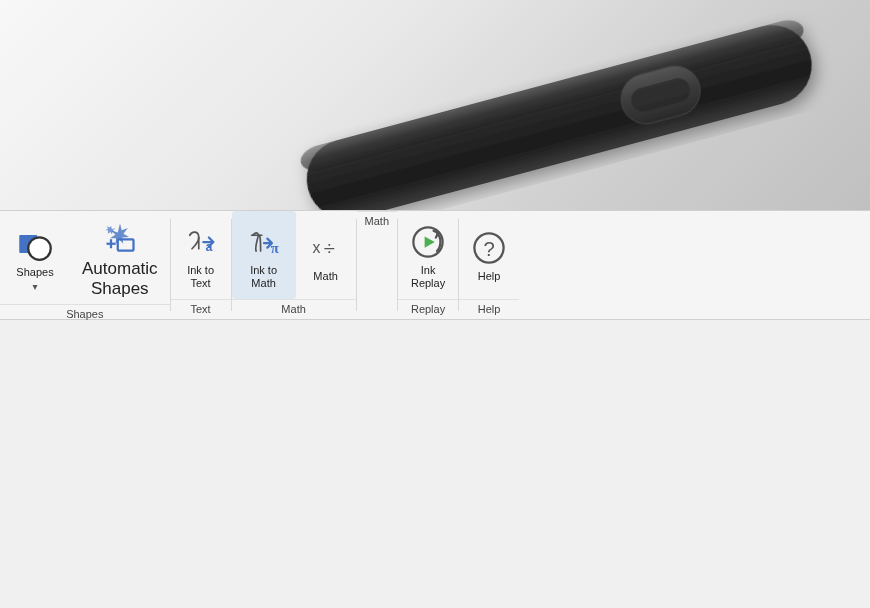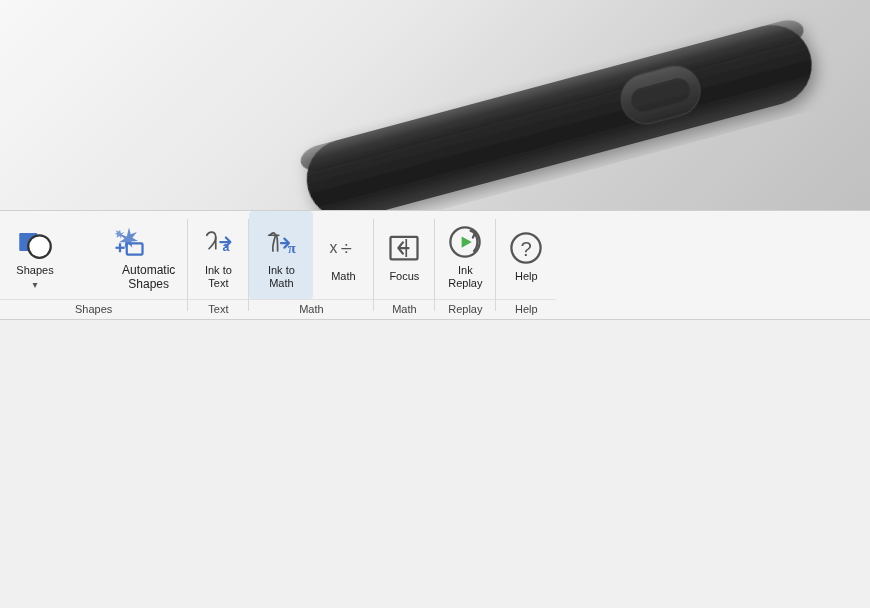--- a/index.html
+++ b/index.html
@@ -191,21 +191,21 @@
 
             <path d="M16 4 L17.5 10 L23 8 L19 13 L24 16 L18 16.5 L19 22 L15 18 L12 23 L12.5 17 L7 17 L12 14 L8 10 L14 12 Z" fill="#4472C4" opacity="0.8"></path>
             <path d="M8 6 L8.8 9 L12 8 L9.5 10.5 L12 12 L9 11.8 L9 14 L7.5 11.5 L5 13 L5.5 10 L3 10 L5.5 8.5 L4 6.5 L7 7.5 Z" fill="#4472C4" opacity="0.7"></path>
 
             <rect x="14" y="18" width="14" height="10" fill="none" stroke="#4472C4" stroke-width="2" rx="1"></rect>
 
             <line x1="4" y1="22" x2="12" y2="22" stroke="#4472C4" stroke-width="2"></line>
             <line x1="8" y1="18" x2="8" y2="26" stroke="#4472C4" stroke-width="2"></line>
           </svg>
         </div>
-        <span class="btn-label" style="white-space:pre-line;font-size:12px;margin-left:40px;">Automatic
+        <span class="btn-label" style="white-space:pre-line;font-size:17px;">Automatic
 Shapes</span>
       </button>
     </div>
     <div class="ribbon-group-label">Shapes</div>
   </div>
 
   <div class="ribbon-divider"></div>
 
   <div class="ribbon-group">
     <div class="ribbon-group-items">
@@ -263,37 +263,20 @@
         </div>
         <span class="btn-label">Math</span>
       </button>
     </div>
     <div class="ribbon-group-label">Math</div>
   </div>
 
   <div class="ribbon-divider"></div>
 
   <div class="ribbon-group">
-    <div class="ribbon-group-items">
-
-      <button class="ribbon-btn">
-        <div class="btn-icon">
-          <svg viewBox="0 0 32 32" xmlns="http://www.w3.org/2000/svg">
-
-            <rect x="4" y="6" width="24" height="20" fill="none" stroke="#555" stroke-width="2" rx="1"></rect>
-
-            <path d="M20 16 L12 16" fill="none" stroke="#555" stroke-width="2" stroke-linecap="round"></path>
-            <path d="M15 11 L11 16 L15 21" fill="none" stroke="#555" stroke-width="2" stroke-linecap="round" stroke-linejoin="round"></path>
-
-            <line x1="18" y1="8" x2="18" y2="24" stroke="#555" stroke-width="1.5"></line>
-          </svg>
-        </div>
-        <span class="btn-label">Focus</span>
-      </button>
-    </div>
     <div class="ribbon-group-label">Math</div>
   </div>
 
   <div class="ribbon-divider"></div>
 
   <div class="ribbon-group">
     <div class="ribbon-group-items">
 
       <button class="ribbon-btn">
         <div class="btn-icon">

